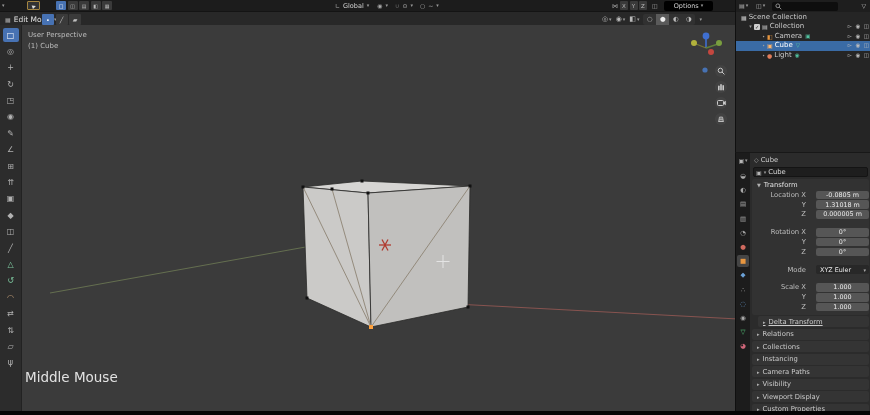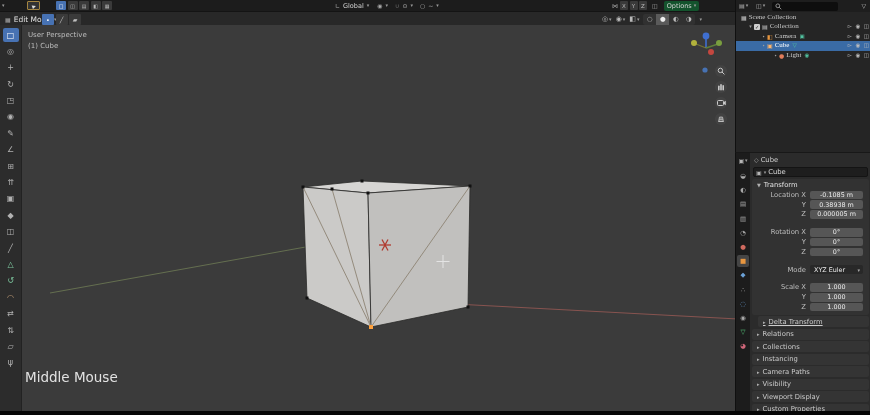--- a/index.html
+++ b/index.html
@@ -14,21 +14,21 @@
   .tb-g { position:absolute; top:0; height:11px; display:flex; align-items:center; gap:2px; }
   .chev { font-size:5px; color:#9a9a9a; line-height:1; }
   .mini-btn { display:flex; align-items:center; justify-content:center; width:10px; height:9px;
     background:#3a3a3a; border-radius:1px; font-size:5px; color:#b9b9b9; }
   .mini-btn.active { background:#4772b3; color:#fff; }
   .tool-active-btn { width:13px; height:9px; border:1px solid #a48540; background:#323232; border-radius:1px;
     display:flex; align-items:center; justify-content:center; font-size:6px; color:#ddd; }
   .tb-label { color:#d2d2d2; }
   .tb-ic { font-size:6px; color:#aaa; }
   .dim { opacity:.55; }
-  .opt-btn { display:flex; align-items:center; gap:2px; background:#14532d; border-radius:2px; padding:1px 3px; color:#d2d2d2; }
+  .opt-btn { display:flex; align-items:center; gap:2px; background:#000000; border-radius:2px; padding:1px 10px; color:#d2d2d2; }
   
   .vheader { position:absolute; left:0; top:11px; width:735px; height:14px; background:#282828; font-size:7.5px; border-top:1px solid #141414; }
   .vh-g { position:absolute; top:0; height:14px; display:flex; align-items:center; gap:3px; }
   .mode-btn { display:flex; align-items:center; gap:3px; padding:0 3px; color:#e0e0e0; }
   .sel-btn { width:12px; height:11px; background:#3a3a3a; border-radius:1px; display:flex; align-items:center; justify-content:center; font-size:6px; color:#c0c0c0; }
   .sel-btn.active { background:#4772b3; color:#fff; }
   .menu-item { padding:0 3px; color:#d6d6d6; }
   .hdr-ic-btn { display:flex; align-items:center; gap:1px; color:#b9b9b9; font-size:7px; }
   .shade-group { display:flex; background:#313131; border-radius:2px; overflow:hidden; }
   .shade-cell { width:13px; height:11px; display:flex; align-items:center; justify-content:center; font-size:6.5px; color:#bbb; }
@@ -50,39 +50,39 @@
   .outliner { position:absolute; left:735px; top:0; width:135px; height:152px; background:#252525; border-left:1px solid #101010; font-size:7px; overflow:hidden; }
   .out-header { position:relative; height:12px; background:#1e1e1e; }
   .oh-ic { position:absolute; top:2px; font-size:6px; color:#b5b5b5; display:flex; align-items:center; gap:1px; }
   .search-box { position:absolute; left:36px; top:1.5px; width:66px; height:9px; background:#0e0e0e; border-radius:2px; display:flex; align-items:center; padding-left:3px; gap:2px; }
   .search-box input { width:48px; background:transparent; border:0; outline:0; color:#ccc; font-size:6px; font-family:inherit; }
   .out-rows { padding-top:1px; }
   .out-row { position:relative; height:9.4px; line-height:9.4px; display:flex; align-items:center; white-space:nowrap; color:#cquot8c8c8; }
   .out-row .tw { width:7px; text-align:center; font-size:5px; color:#9a9a9a; }
   .ob-ic { font-size:6px; margin-right:2px; }
   .out-check { width:6px; height:6px; background:#cfcfcf; border-radius:1px; margin-right:2px; font-size:5px; color:#1a1a1a; line-height:6px; text-align:center; }
-  .out-lbl { color:#c9c9c9;font-family:Liberation Serif, serif; }
+  .out-lbl { color:#c9c9c9; }
   .badge { font-size:5.5px; margin-left:3px; color:#52c2a0; }
   .row-ops { position:absolute; right:1px; top:0; height:100%; display:flex; align-items:center; gap:3.5px; font-size:5.5px; color:#bdbdbd; }
   .out-row.selected { background:#3a6ba5; }
   .out-row.selected .out-lbl { color:#fff; }
   
   .props { position:absolute; left:735px; top:152px; width:135px; height:263px; background:#2b2b2b; border-left:1px solid #101010; border-top:1px solid #181818; font-size:6.8px; }
   .prop-tabs { position:absolute; left:0; top:0; width:14px; height:263px; background:#1c1c1c; display:flex; flex-direction:column; align-items:center; padding-top:2px; }
   .ptab-editor { width:12px; height:10px; display:flex; align-items:center; justify-content:center; gap:1px; color:#b5b5b5; font-size:6px; margin-bottom:5px; }
   .ptab { width:12px; height:12px; margin-bottom:2.2px; border-radius:2px; display:flex; align-items:center; justify-content:center; font-size:6.5px; color:#a8a8a8; }
   .ptab.active { background:#454545; }
   .prop-content { position:absolute; left:14px; top:0; width:121px; height:263px; overflow:hidden; }
   .crumb-row { height:13px; display:flex; align-items:center; gap:2px; padding-left:4px; background:#2b2b2b; color:#cfcfcf; }
   .crumb-ic { font-size:6px; color:#b5b5b5; }
   .name-field { margin:1px 3px 2px 3px; height:10px; background:#1e1e1e; border:1px solid #141414; border-radius:2px; display:flex; align-items:center; gap:2px; padding-left:2px; color:#dcdcdc; }
   .panel { margin:0 2px; background:#323232; border-radius:2px; padding-bottom:3px; }
   .panel-hdr { height:11px; display:flex; align-items:center; gap:3px; padding-left:5px; color:#e2e2e2;text-align:center; }
   .tw2 { font-size:5px; color:#b0b0b0; }
-  .trow { display:flex; align-items:center; height:9.8px; }
+  .trow { display:flex; align-items:center; height:9.8px;justify-content:space-between; }
   .trow .lab { width:58px; text-align:right; padding-right:4px; color:#bdbdbd; }
   .trow .val { width:53px; height:8.6px; background:#565656; border-radius:2px; color:#ececec; display:flex; align-items:center; justify-content:center; font-size:6.4px; }
   .trow.gap { margin-top:8px; }
   .trow.dropdown .val { background:#282828; justify-content:flex-start; padding-left:4px; position:relative; }
   .trow.dropdown .val::after { content:"▾"; position:absolute; right:3px; font-size:5px; color:#aaa; }
   .sect { margin:1.5px 2px 0 2px; height:11px; background:#343434; border-radius:2px; display:flex; align-items:center; gap:3px; padding-left:5px; color:#cccccc; }
   .sect.indent { margin-left:8px;text-decoration:underline; }
   
   .bottom-bar { position:absolute; left:0; top:411px; width:870px; height:4px; background:#050505; }
 </style>
@@ -402,21 +402,21 @@
         <span class="tw">∙</span>
         <span class="ob-ic" style="color:#ffb56b;">▣</span>
         <span class="out-lbl">Cube</span>
         <span class="badge">▽</span>
         <span class="row-ops">
           <span>▻</span>
           <span>◉</span>
           <span>◫</span>
         </span>
       </div>
-      <div class="out-row" style="padding-left:36px;">
+      <div class="out-row" style="padding-left:24px;">
         <span class="tw">∙</span>
         <span class="ob-ic" style="color:#e07c5a;">●</span>
         <span class="out-lbl">Light</span>
         <span class="badge">◉</span>
         <span class="row-ops">
           <span>▻</span>
           <span>◉</span>
           <span>◫</span>
         </span>
       </div>
@@ -484,24 +484,24 @@
       </div>
       <div class="panel">
         <div class="panel-hdr">
           <span class="tw2">▼</span>
           <span>Transform</span>
         </div>
         <span>
           
         <div class="trow field">
               <span class="lab">Location X</span>
-              <span class="val">-0.1085 m</span>
+              <span class="val">-0.0805 m</span>
             </div><div class="trow field">
               <span class="lab">Y</span>
-              <span class="val">0.38938 m</span>
+              <span class="val">1.31018 m</span>
             </div><div class="trow field">
               <span class="lab">Z</span>
               <span class="val">0.000005 m</span>
             </div><div class="trow field gap">
               <span class="lab">Rotation X</span>
               <span class="val">0°</span>
             </div><div class="trow field">
               <span class="lab">Y</span>
               <span class="val">0°</span>
             </div><div class="trow field">

